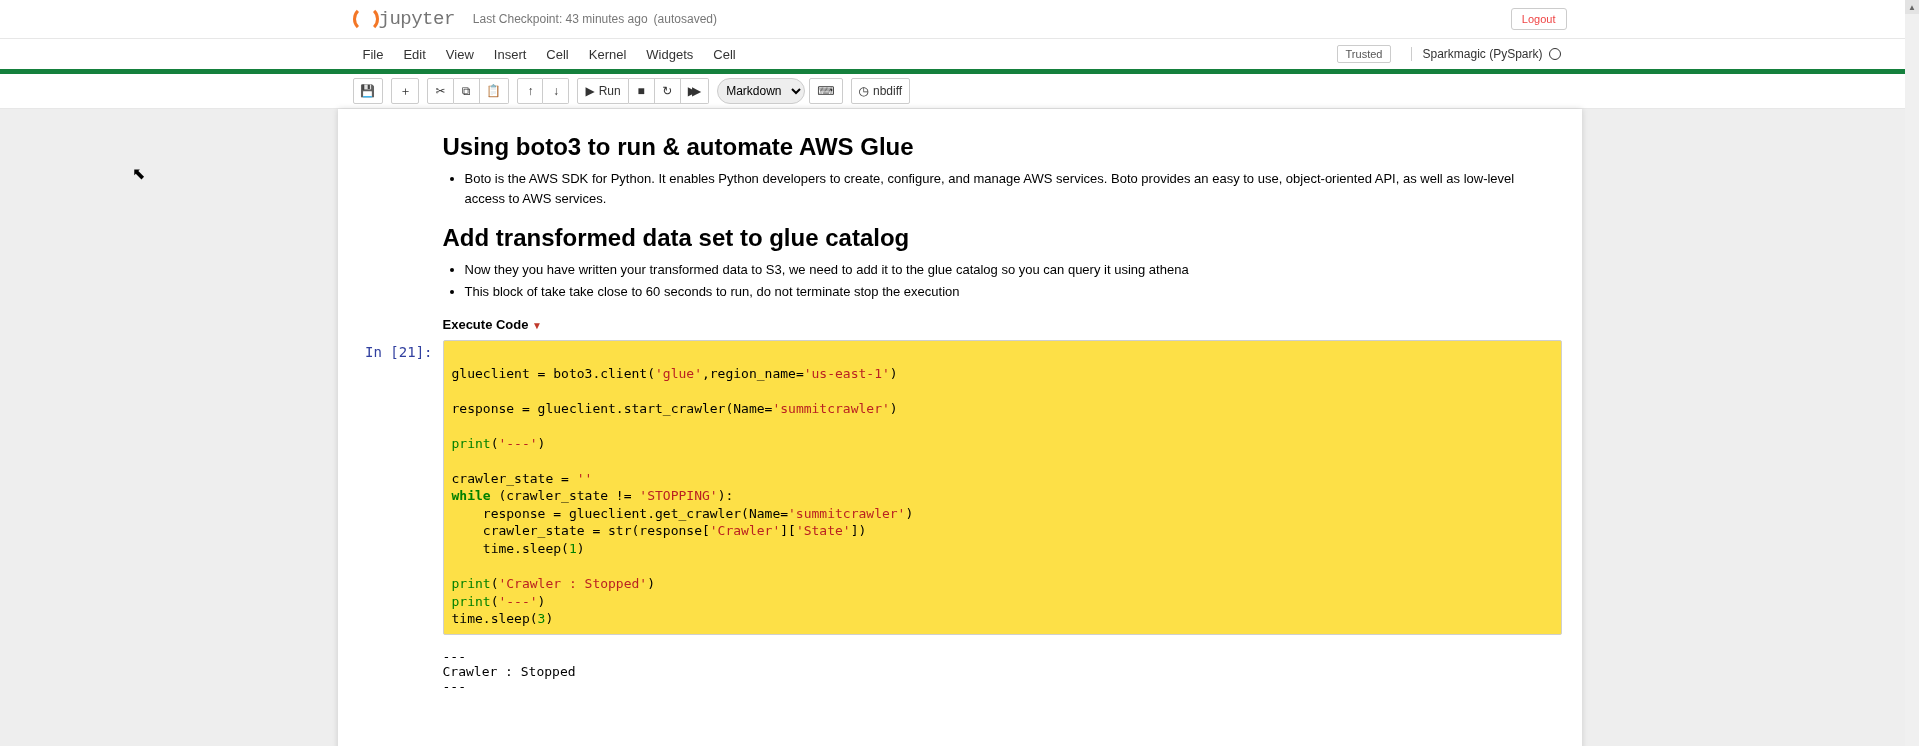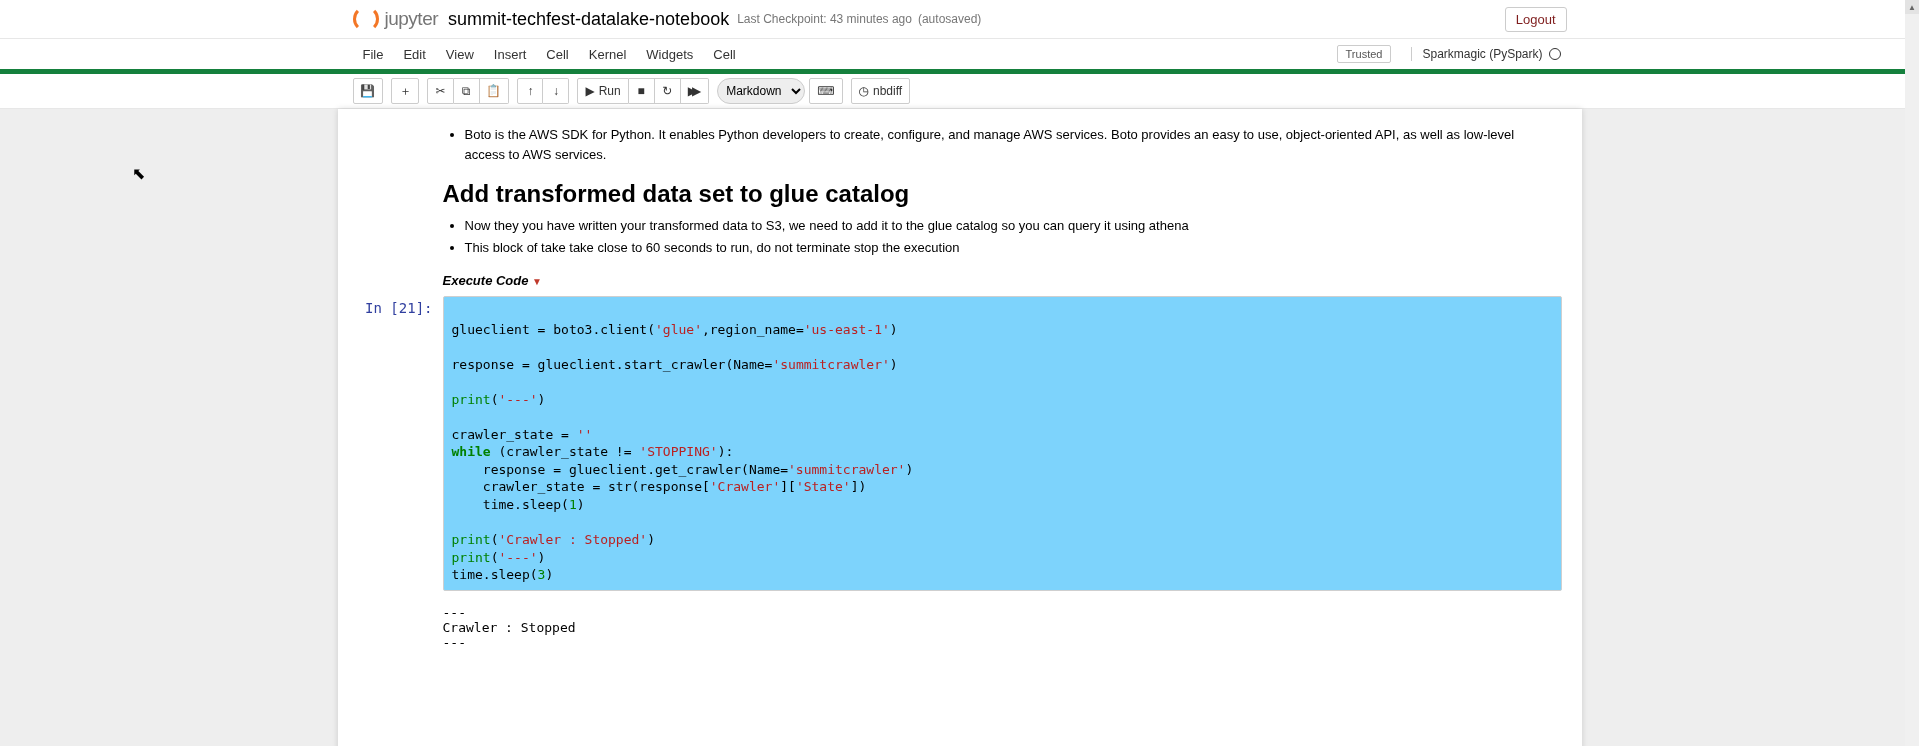--- a/index.html
+++ b/index.html
@@ -1,27 +1,27 @@
 <!DOCTYPE html>
 <html><head>
 <meta charset="utf-8">
 <style>
   * { box-sizing: border-box; margin: 0; padding: 0; }
   body { font-family: "Helvetica Neue", Helvetica, Arial, sans-serif; font-size: 13px; color: #000; background: #fff; }
 
   
   .header-bar { border-bottom: 1px solid #e7e7e7; padding: 6px 0; }
   .header-inner { max-width: 1244px; margin: 0 auto; padding: 0 15px; display: flex; align-items: center; position: relative; }
-  .logo { display: flex; align-items: center; gap: 6px; margin-right: 10px; }
+  .logo { display: flex; align-items: center; margin-right: 10px; font-family: Liberation Mono, monospace; }
   .logo-icon { width: 26px; height: 26px; border: 3px solid #f37626; border-radius: 50%; border-top-color: transparent; border-bottom-color: transparent; }
   .logo-text { font-size: 19px; color: #757575; letter-spacing: -0.5px; }
   .notebook-name { font-size: 18px; color: #000; font-weight: normal; }
   .checkpoint { font-size: 12px; color: #777; margin-left: 8px; }
   .autosave { font-size: 12px; color: #777; margin-left: 6px; }
-  .logout-btn { position: absolute; right: 15px; background: #fff; border: 1px solid #ccc; border-radius: 3px; padding: 4px 10px; font-size: 13px; color: #7f1d1d; cursor: pointer; }
+  .logout-btn { position: absolute; right: 15px; background: #fff; border: 1px solid #ccc; border-radius: 3px; padding: 4px 10px; font-size: 11px; color: #ef4444; cursor: pointer; }
 
   
   .menubar { border-bottom: 5px solid #15803d; background: #f8f8f8; background: #fff; }
   .menubar-inner { max-width: 1244px; margin: 0 auto; padding: 0 15px; display: flex; align-items: center; height: 30px; }
   .menu-item { padding: 6px 10px; font-size: 13px; color: #333; cursor: pointer; }
   .spacer { flex: 1; }
   .trusted { border: 1px solid #ccc; border-radius: 2px; padding: 2px 8px; font-size: 11px; color: #555; margin-right: 20px; }
   .kernel-indicator { font-size: 12px; color: #333; border-left: 1px solid #ccc; padding-left: 10px; display: flex; align-items: center; gap: 6px; padding-right:6px; }
   .kernel-circle { width: 12px; height: 12px; border: 1px solid #333; border-radius: 50%; display: inline-block; }
 
@@ -43,24 +43,24 @@
   .notebook-container { max-width: 1244px; margin: 0 auto; background: #fff; box-shadow: 0 0 6px rgba(0,0,0,0.15); min-height: 654px; }
   .nb-body { padding: 12px 0 0; }
 
   .cell { display: flex; padding: 4px 10px; }
   .prompt { width: 95px; flex-shrink: 0; text-align: right; font-family: monospace; font-size: 14px; padding: 4px 10px 0 0; color: #303f9f; }
   .cell-body { flex: 1; padding-right: 10px; }
 
   .md h2 { font-size: 24px; font-weight: bold; margin: 8px 0 8px; color:#000; }
   .md ul { margin: 0 12px 16px 22px; }
   .md li { font-size: 13px; line-height: 1.5; margin-bottom: 2px; color:#000; }
-  .md p.execute { font-size: 13px; font-weight: bold; margin-top: 4px; font-style: italic; }
+  .md p.execute { font-size: 13px; font-weight: bold; margin-top: 4px; }
   .md .tri { color: #c0392b; font-size: 10px; vertical-align: middle; }
 
-  .code-input { border: 1px solid #cfcfcf; border-radius: 2px; background: #7dd3fc; padding: 6px 8px; font-family: monospace; font-size: 13px; line-height: 1.35; white-space: pre; overflow-x: auto; }
+  .code-input { border: 1px solid #cfcfcf; border-radius: 2px; background: #fde047; padding: 6px 8px; font-family: monospace; font-size: 13px; line-height: 1.35; white-space: pre; overflow-x: auto; }
   .kw { color: #008000; font-weight: bold; }
   .str { color: #BA2121; }
   .num { color: #008000; }
   .bltn { color: #008000; }
 
   .output { font-family: monospace; font-size: 13px; white-space: pre; padding: 6px 0 0 0; }
 
   
   .fake-cursor { position: fixed; left: 132px; top: 164px; pointer-events: none; font-size: 16px; }
 
@@ -71,21 +71,20 @@
 </style>
 </head>
 <body>
 
 <div class="header-bar">
   <div class="header-inner">
     <div class="logo">
       <span class="logo-icon"></span>
       <span class="logo-text">jupyter</span>
     </div>
-    <span class="notebook-name">summit-techfest-datalake-notebook</span>
     <span class="checkpoint">Last Checkpoint: 43 minutes ago</span>
     <span class="autosave">(autosaved)</span>
     <button class="logout-btn">Logout</button>
   </div>
 </div>
 
 <div class="menubar">
   <div class="menubar-inner">
     <span class="menu-item">File</span>
     <span class="menu-item">Edit</span>
@@ -167,20 +166,21 @@
   </div>
 </div>
 
 <div class="notebook-bg">
   <div class="notebook-container">
     <div class="nb-body">
 
       <div class="cell">
         <div class="prompt"></div>
         <div class="cell-body md">
+          <h2>Using boto3 to run &amp; automate AWS Glue</h2>
           <ul>
             <li>Boto is the AWS SDK for Python. It enables Python developers to create, configure, and manage AWS services. Boto provides an easy to use, object-oriented API, as well as low-level access to AWS services.</li>
           </ul>
           <h2>Add transformed data set to glue catalog</h2>
           <ul>
             <li>Now they you have written your transformed data to S3, we need to add it to the glue catalog so you can query it using athena</li>
             <li>This block of take take close to 60 seconds to run, do not terminate stop the execution</li>
           </ul>
           <p class="execute"><span>Execute Code</span> <span class="tri">▼</span></p>
         </div>

